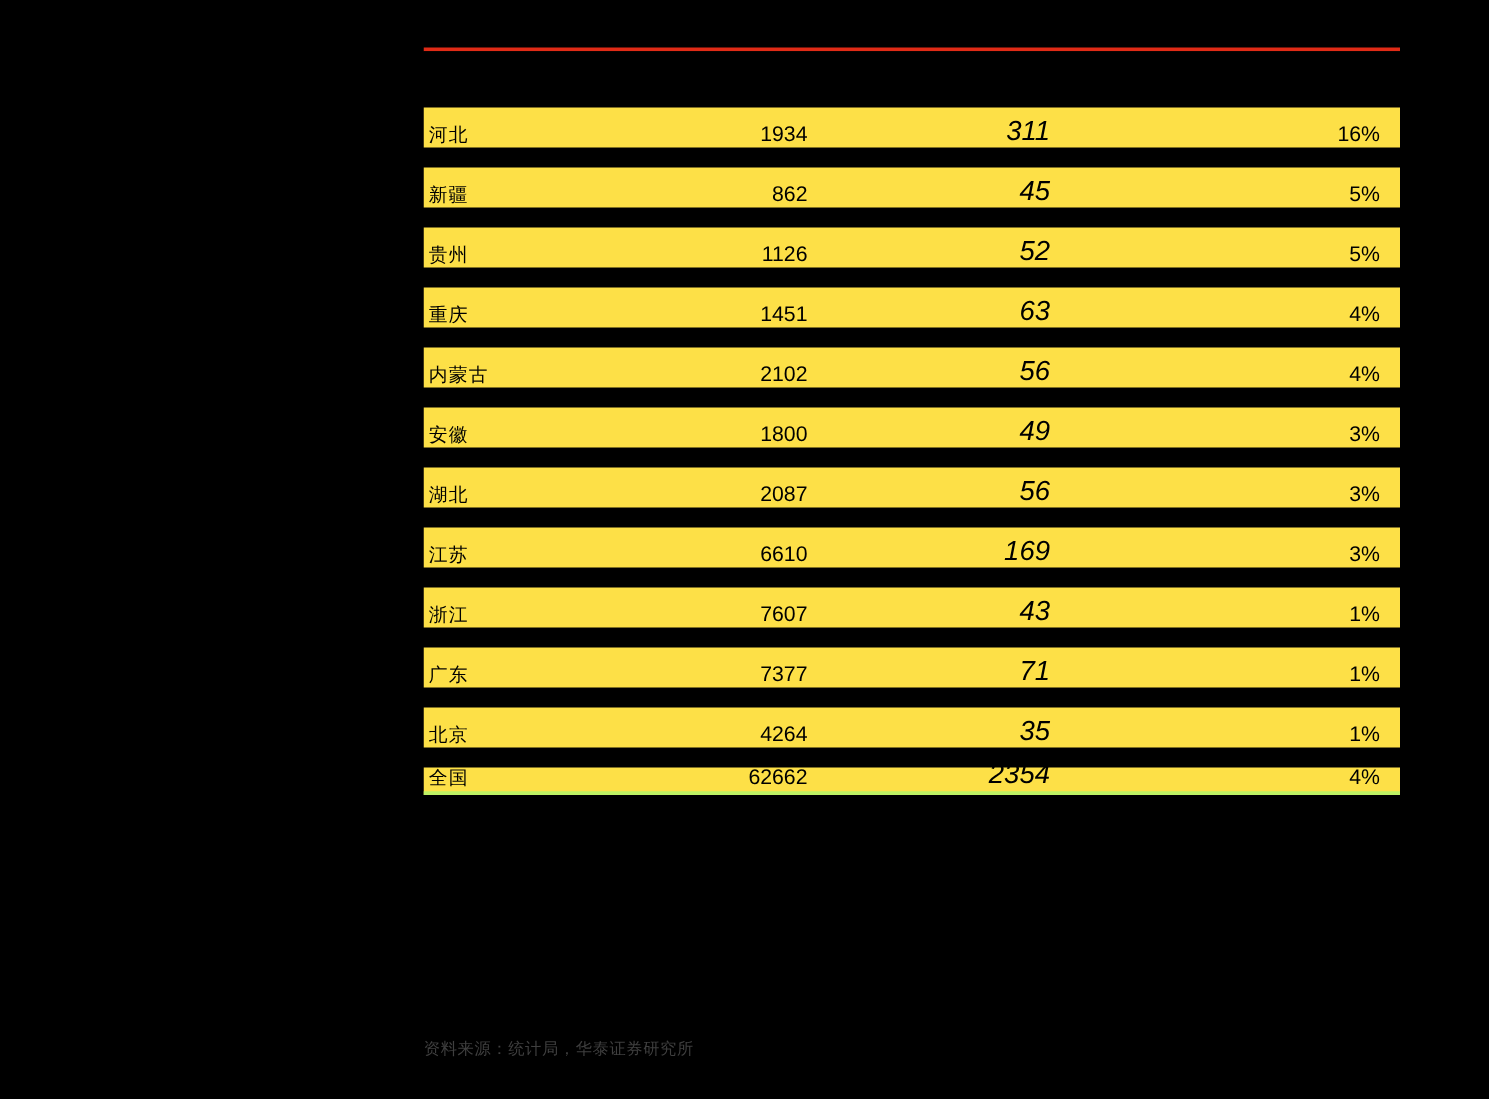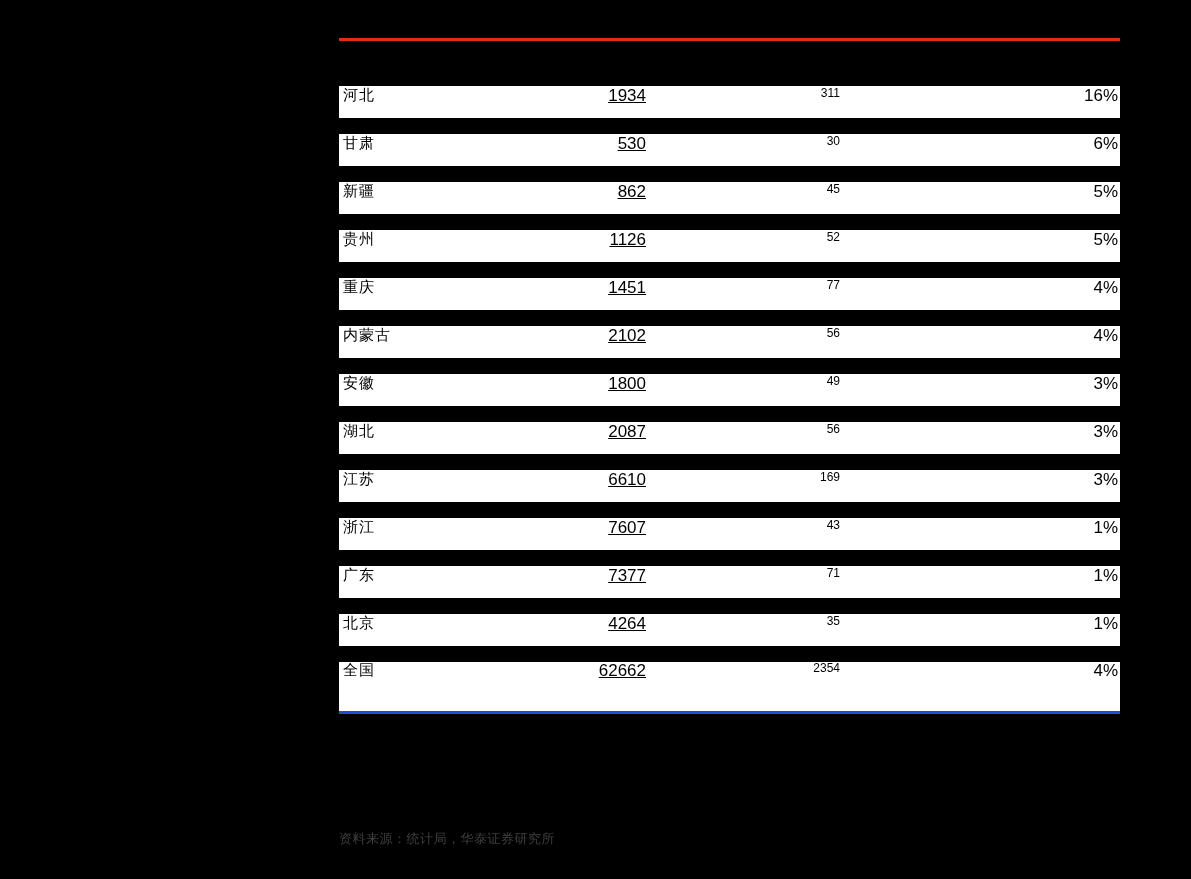--- a/index.html
+++ b/index.html
@@ -48,63 +48,63 @@
     color: #000000;
   }
 
   .rows {
     display: block;
   }
 
   .row {
     height: 32px;
     margin-bottom: 16px;
-    background: #ffffff;
+    background: #fde047;
     display: flex;
-    align-items: flex-start;
+    align-items: flex-end;
     box-sizing: border-box;
   }
 
   .row.total {
     margin-bottom: 0;
-    border-bottom: 3px solid #1d4ed8;
-    height: 52px;
+    border-bottom: 3px solid #bef264;
+    height: 22px;
   }
 
   
   .c-name {
     width: 163px;
     padding-left: 4px;
     box-sizing: border-box;
     text-align: left;
     font-size: 15px;
     font-family: "DejaVu Serif", "Liberation Serif", serif;
     letter-spacing: 1px;
     white-space: nowrap;
   }
   .c-num1 {
     width: 144px;
     box-sizing: border-box;
     text-align: right;
     font-size: 17px;
     white-space: nowrap;
-    text-decoration: underline;
   }
   .c-num2 {
     width: 194px;
     box-sizing: border-box;
     text-align: right;
-    font-size: 12px;
-    white-space: nowrap;
+    font-size: 22px;
+    white-space: nowrap;
+    font-style: italic;
   }
   .c-pct {
     width: 280px;
     box-sizing: border-box;
     text-align: right;
-    padding-right: 2px;
+    padding-right: 16px;
     font-size: 17px;
     white-space: nowrap;
   }
 
   .row.total .c-name,
   .row.total .c-num1,
   .row.total .c-num2,
   .row.total .c-pct {
     position: relative;
     top: -1px;
@@ -138,41 +138,35 @@
     </div>
 
     <div class="rows" id="rows-container">
         <div class="row">
           <div class="c-name">河北</div>
           <div class="c-num1">1934</div>
           <div class="c-num2">311</div>
           <div class="c-pct">16%</div>
         </div>
         <div class="row">
-          <div class="c-name">甘肃</div>
-          <div class="c-num1">530</div>
-          <div class="c-num2">30</div>
-          <div class="c-pct">6%</div>
-        </div>
-        <div class="row">
           <div class="c-name">新疆</div>
           <div class="c-num1">862</div>
           <div class="c-num2">45</div>
           <div class="c-pct">5%</div>
         </div>
         <div class="row">
           <div class="c-name">贵州</div>
           <div class="c-num1">1126</div>
           <div class="c-num2">52</div>
           <div class="c-pct">5%</div>
         </div>
         <div class="row">
           <div class="c-name">重庆</div>
           <div class="c-num1">1451</div>
-          <div class="c-num2">77</div>
+          <div class="c-num2">63</div>
           <div class="c-pct">4%</div>
         </div>
         <div class="row">
           <div class="c-name">内蒙古</div>
           <div class="c-num1">2102</div>
           <div class="c-num2">56</div>
           <div class="c-pct">4%</div>
         </div>
         <div class="row">
           <div class="c-name">安徽</div>

